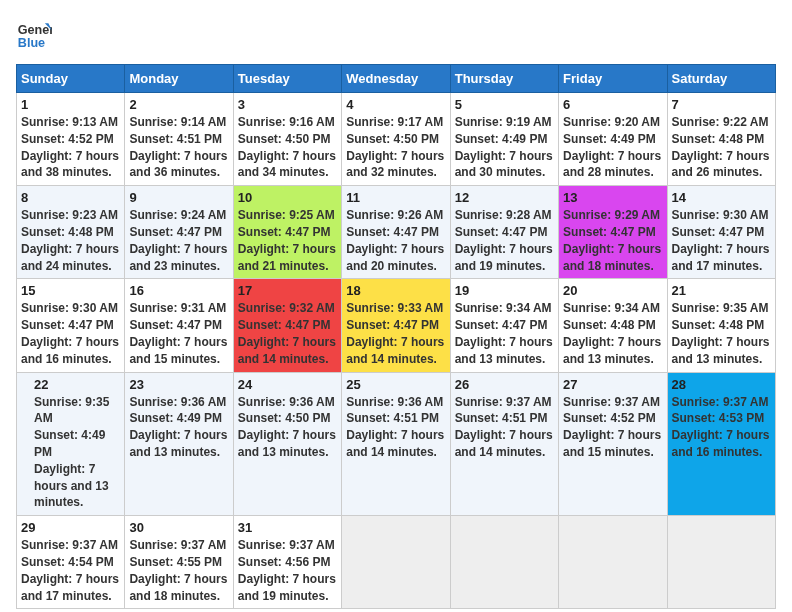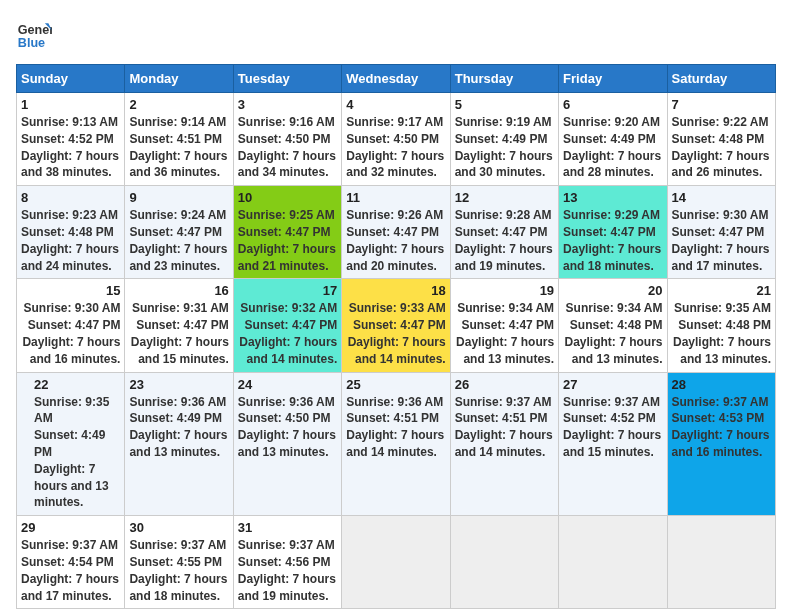--- a/index.html
+++ b/index.html
@@ -77,21 +77,21 @@
     tr:nth-child(even) td {
       background: #ffffff;
     }
     td.empty {
       background: #f0f0f0;
     }
     .week-row td {
       background: #fff;
     }
     .week-row:nth-child(2) td { background: #ffffff; }
-    .week-row:nth-child(3) td { background: #f5f8fc; text-align: right; }
+    .week-row:nth-child(3) td { background: #f5f8fc; }
     .week-row:nth-child(4) td { background: #ffffff; }
     .week-row:nth-child(5) td { background: #f5f8fc; }
     .week-row:nth-child(6) td { background: #ffffff; }
   </style>
 </head>
 <body>
 
 <div class="header">
   <div class="logo">
     <svg class="logo-icon" viewBox="0 0 40 40">
@@ -155,51 +155,51 @@
       </tr>
       <tr class="week-row">
         <td style="background: rgb(240, 245, 251);">
           <span class="day-num">8</span>
           <div class="day-info">Sunrise: 9:23 AM<br>Sunset: 4:48 PM<br>Daylight: 7 hours and 24 minutes.</div>
         </td>
         <td style="background: rgb(240, 245, 251);">
           <span class="day-num">9</span>
           <div class="day-info">Sunrise: 9:24 AM<br>Sunset: 4:47 PM<br>Daylight: 7 hours and 23 minutes.</div>
         </td>
-        <td style="background: #84cc16;">
+        <td style="background: #bef264;">
           <span class="day-num">10</span>
           <div class="day-info">Sunrise: 9:25 AM<br>Sunset: 4:47 PM<br>Daylight: 7 hours and 21 minutes.</div>
         </td>
         <td style="background: rgb(240, 245, 251);">
           <span class="day-num">11</span>
           <div class="day-info">Sunrise: 9:26 AM<br>Sunset: 4:47 PM<br>Daylight: 7 hours and 20 minutes.</div>
         </td>
         <td style="background: rgb(240, 245, 251);">
           <span class="day-num">12</span>
           <div class="day-info">Sunrise: 9:28 AM<br>Sunset: 4:47 PM<br>Daylight: 7 hours and 19 minutes.</div>
         </td>
-        <td style="background: #5eead4;">
+        <td style="background: #d946ef;">
           <span class="day-num">13</span>
           <div class="day-info">Sunrise: 9:29 AM<br>Sunset: 4:47 PM<br>Daylight: 7 hours and 18 minutes.</div>
         </td>
         <td style="background: rgb(240, 245, 251);">
           <span class="day-num">14</span>
           <div class="day-info">Sunrise: 9:30 AM<br>Sunset: 4:47 PM<br>Daylight: 7 hours and 17 minutes.</div>
         </td>
       </tr>
       <tr class="week-row">
         <td style="background: rgb(255, 255, 255);">
           <span class="day-num">15</span>
           <div class="day-info">Sunrise: 9:30 AM<br>Sunset: 4:47 PM<br>Daylight: 7 hours and 16 minutes.</div>
         </td>
         <td style="background: rgb(255, 255, 255);">
           <span class="day-num">16</span>
           <div class="day-info">Sunrise: 9:31 AM<br>Sunset: 4:47 PM<br>Daylight: 7 hours and 15 minutes.</div>
         </td>
-        <td style="background: #5eead4; margin-top: 29px;">
+        <td style="background: #ef4444; margin-top: 29px;">
           <span class="day-num">17</span>
           <div class="day-info">Sunrise: 9:32 AM<br>Sunset: 4:47 PM<br>Daylight: 7 hours and 14 minutes.</div>
         </td>
         <td style="background: #fde047;">
           <span class="day-num">18</span>
           <div class="day-info">Sunrise: 9:33 AM<br>Sunset: 4:47 PM<br>Daylight: 7 hours and 14 minutes.</div>
         </td>
         <td style="background: rgb(255, 255, 255);">
           <span class="day-num">19</span>
           <div class="day-info">Sunrise: 9:34 AM<br>Sunset: 4:47 PM<br>Daylight: 7 hours and 13 minutes.</div>

